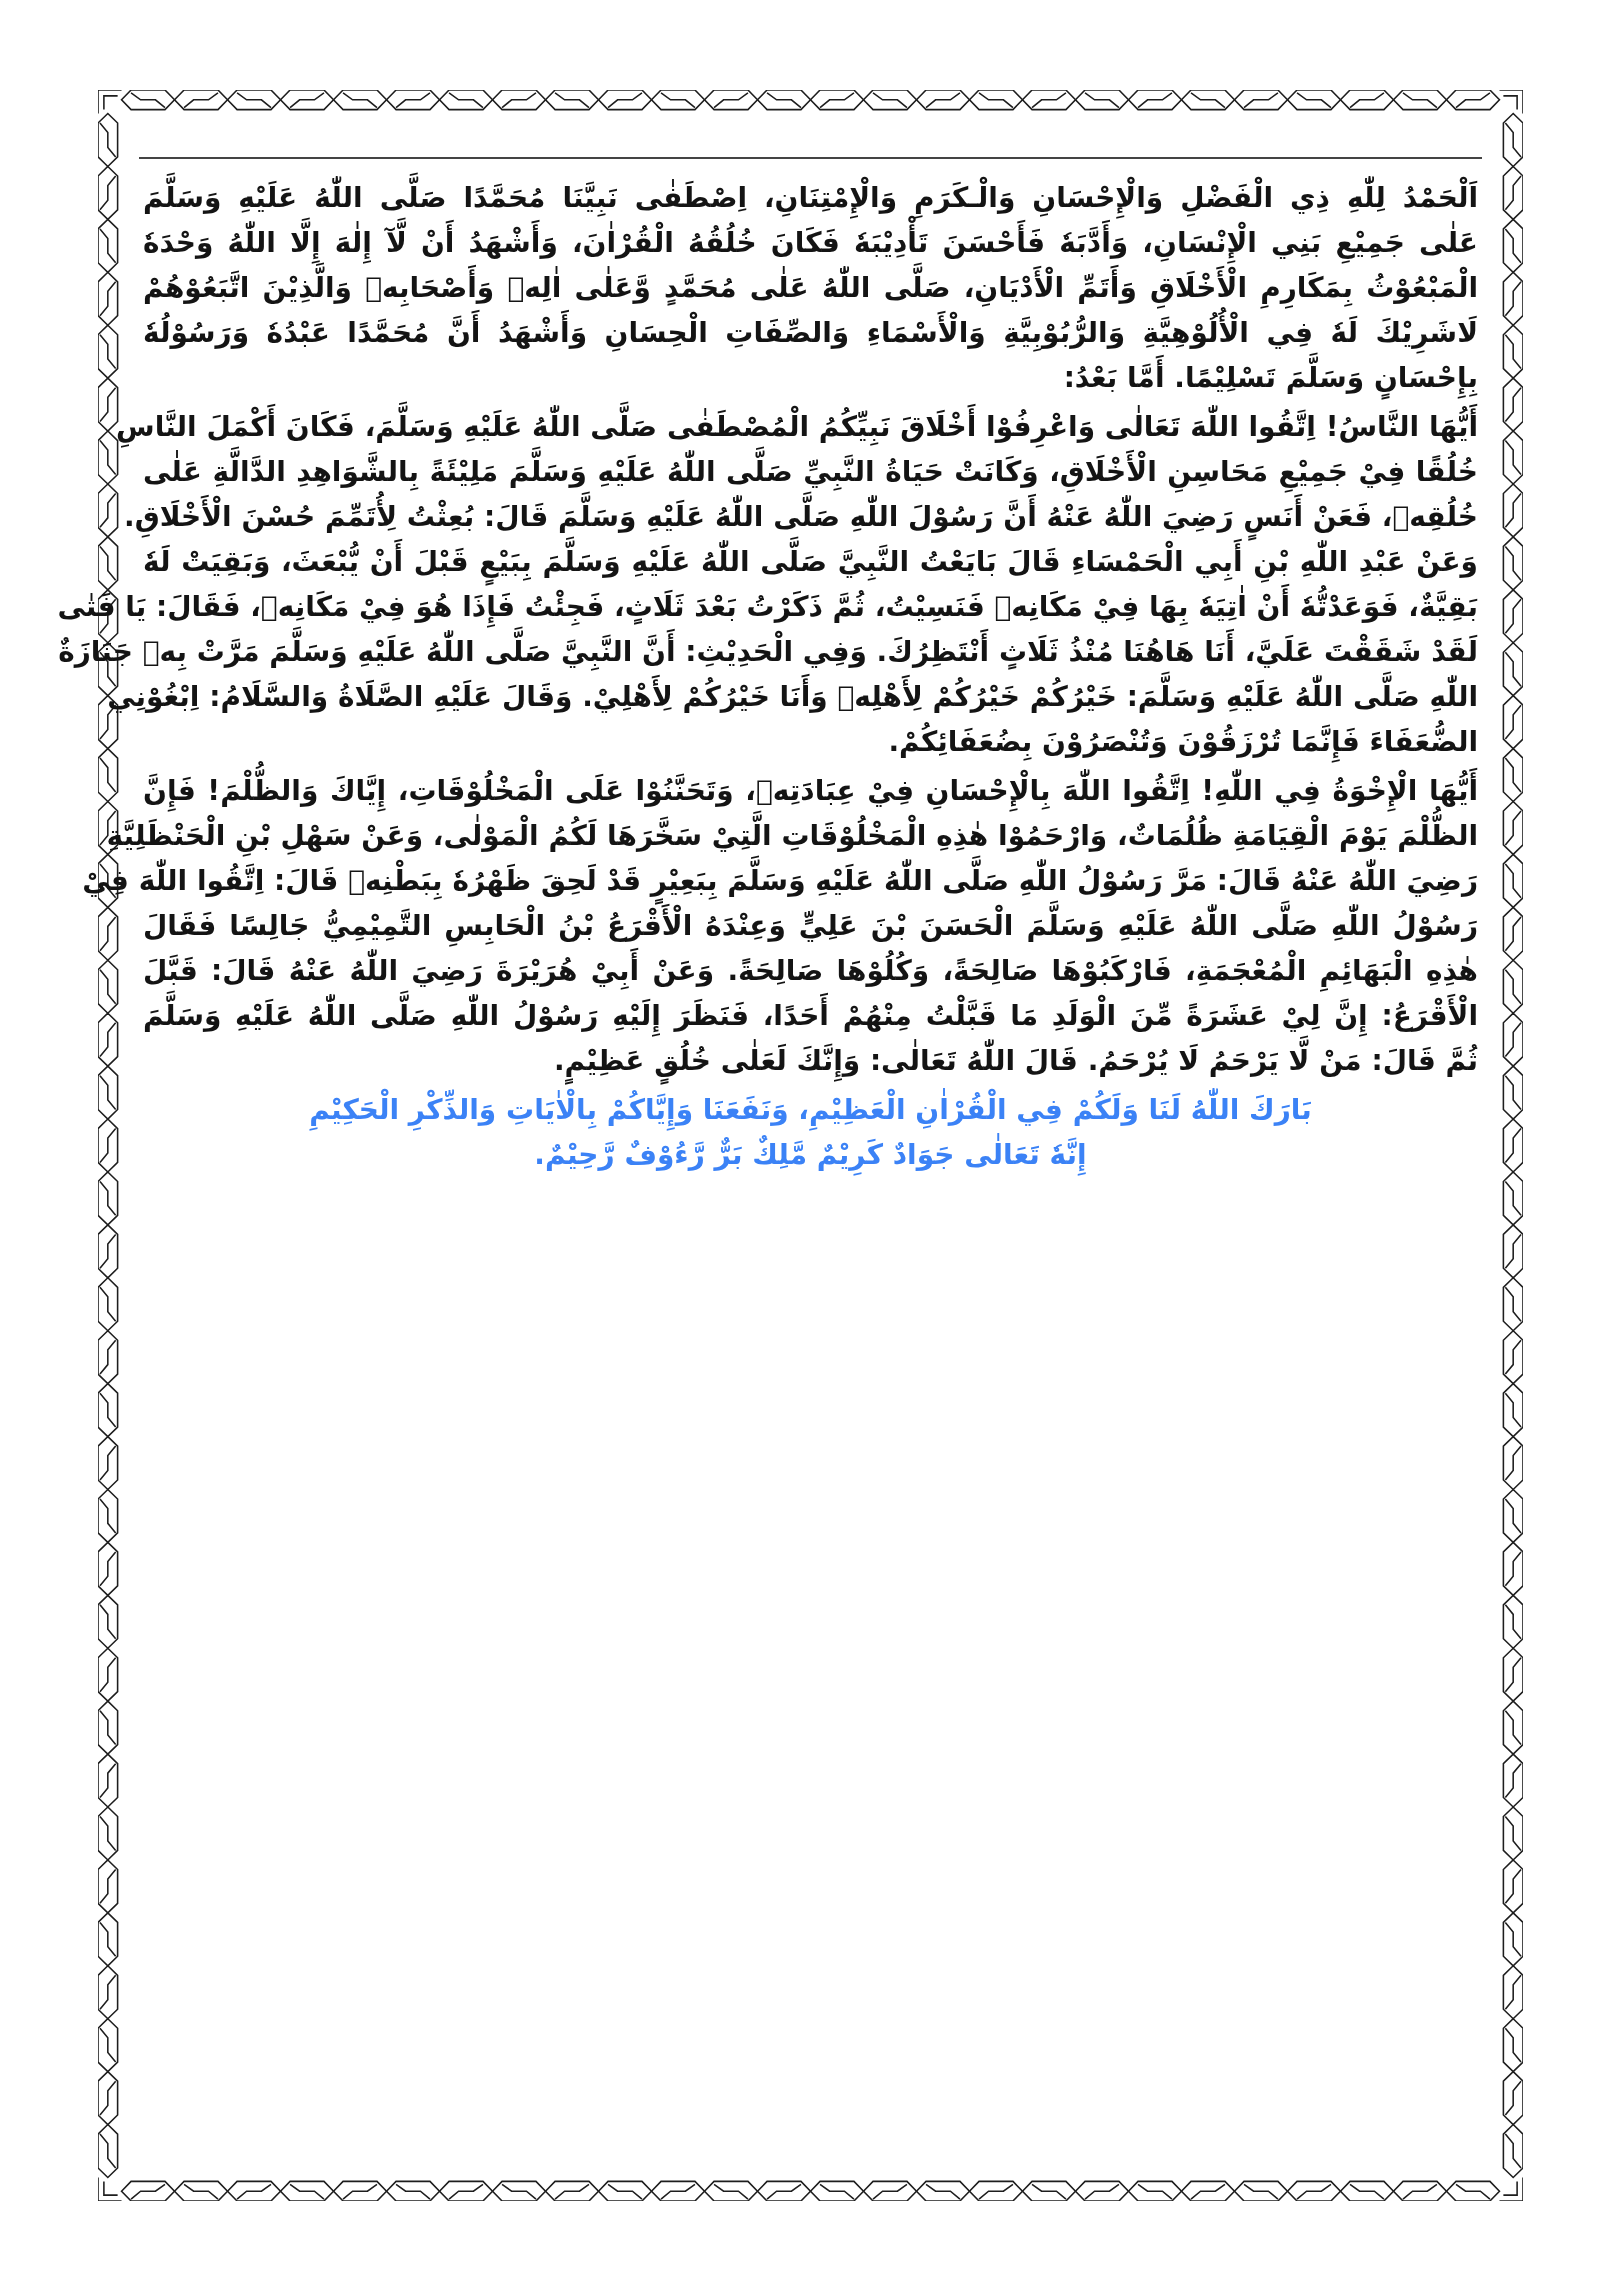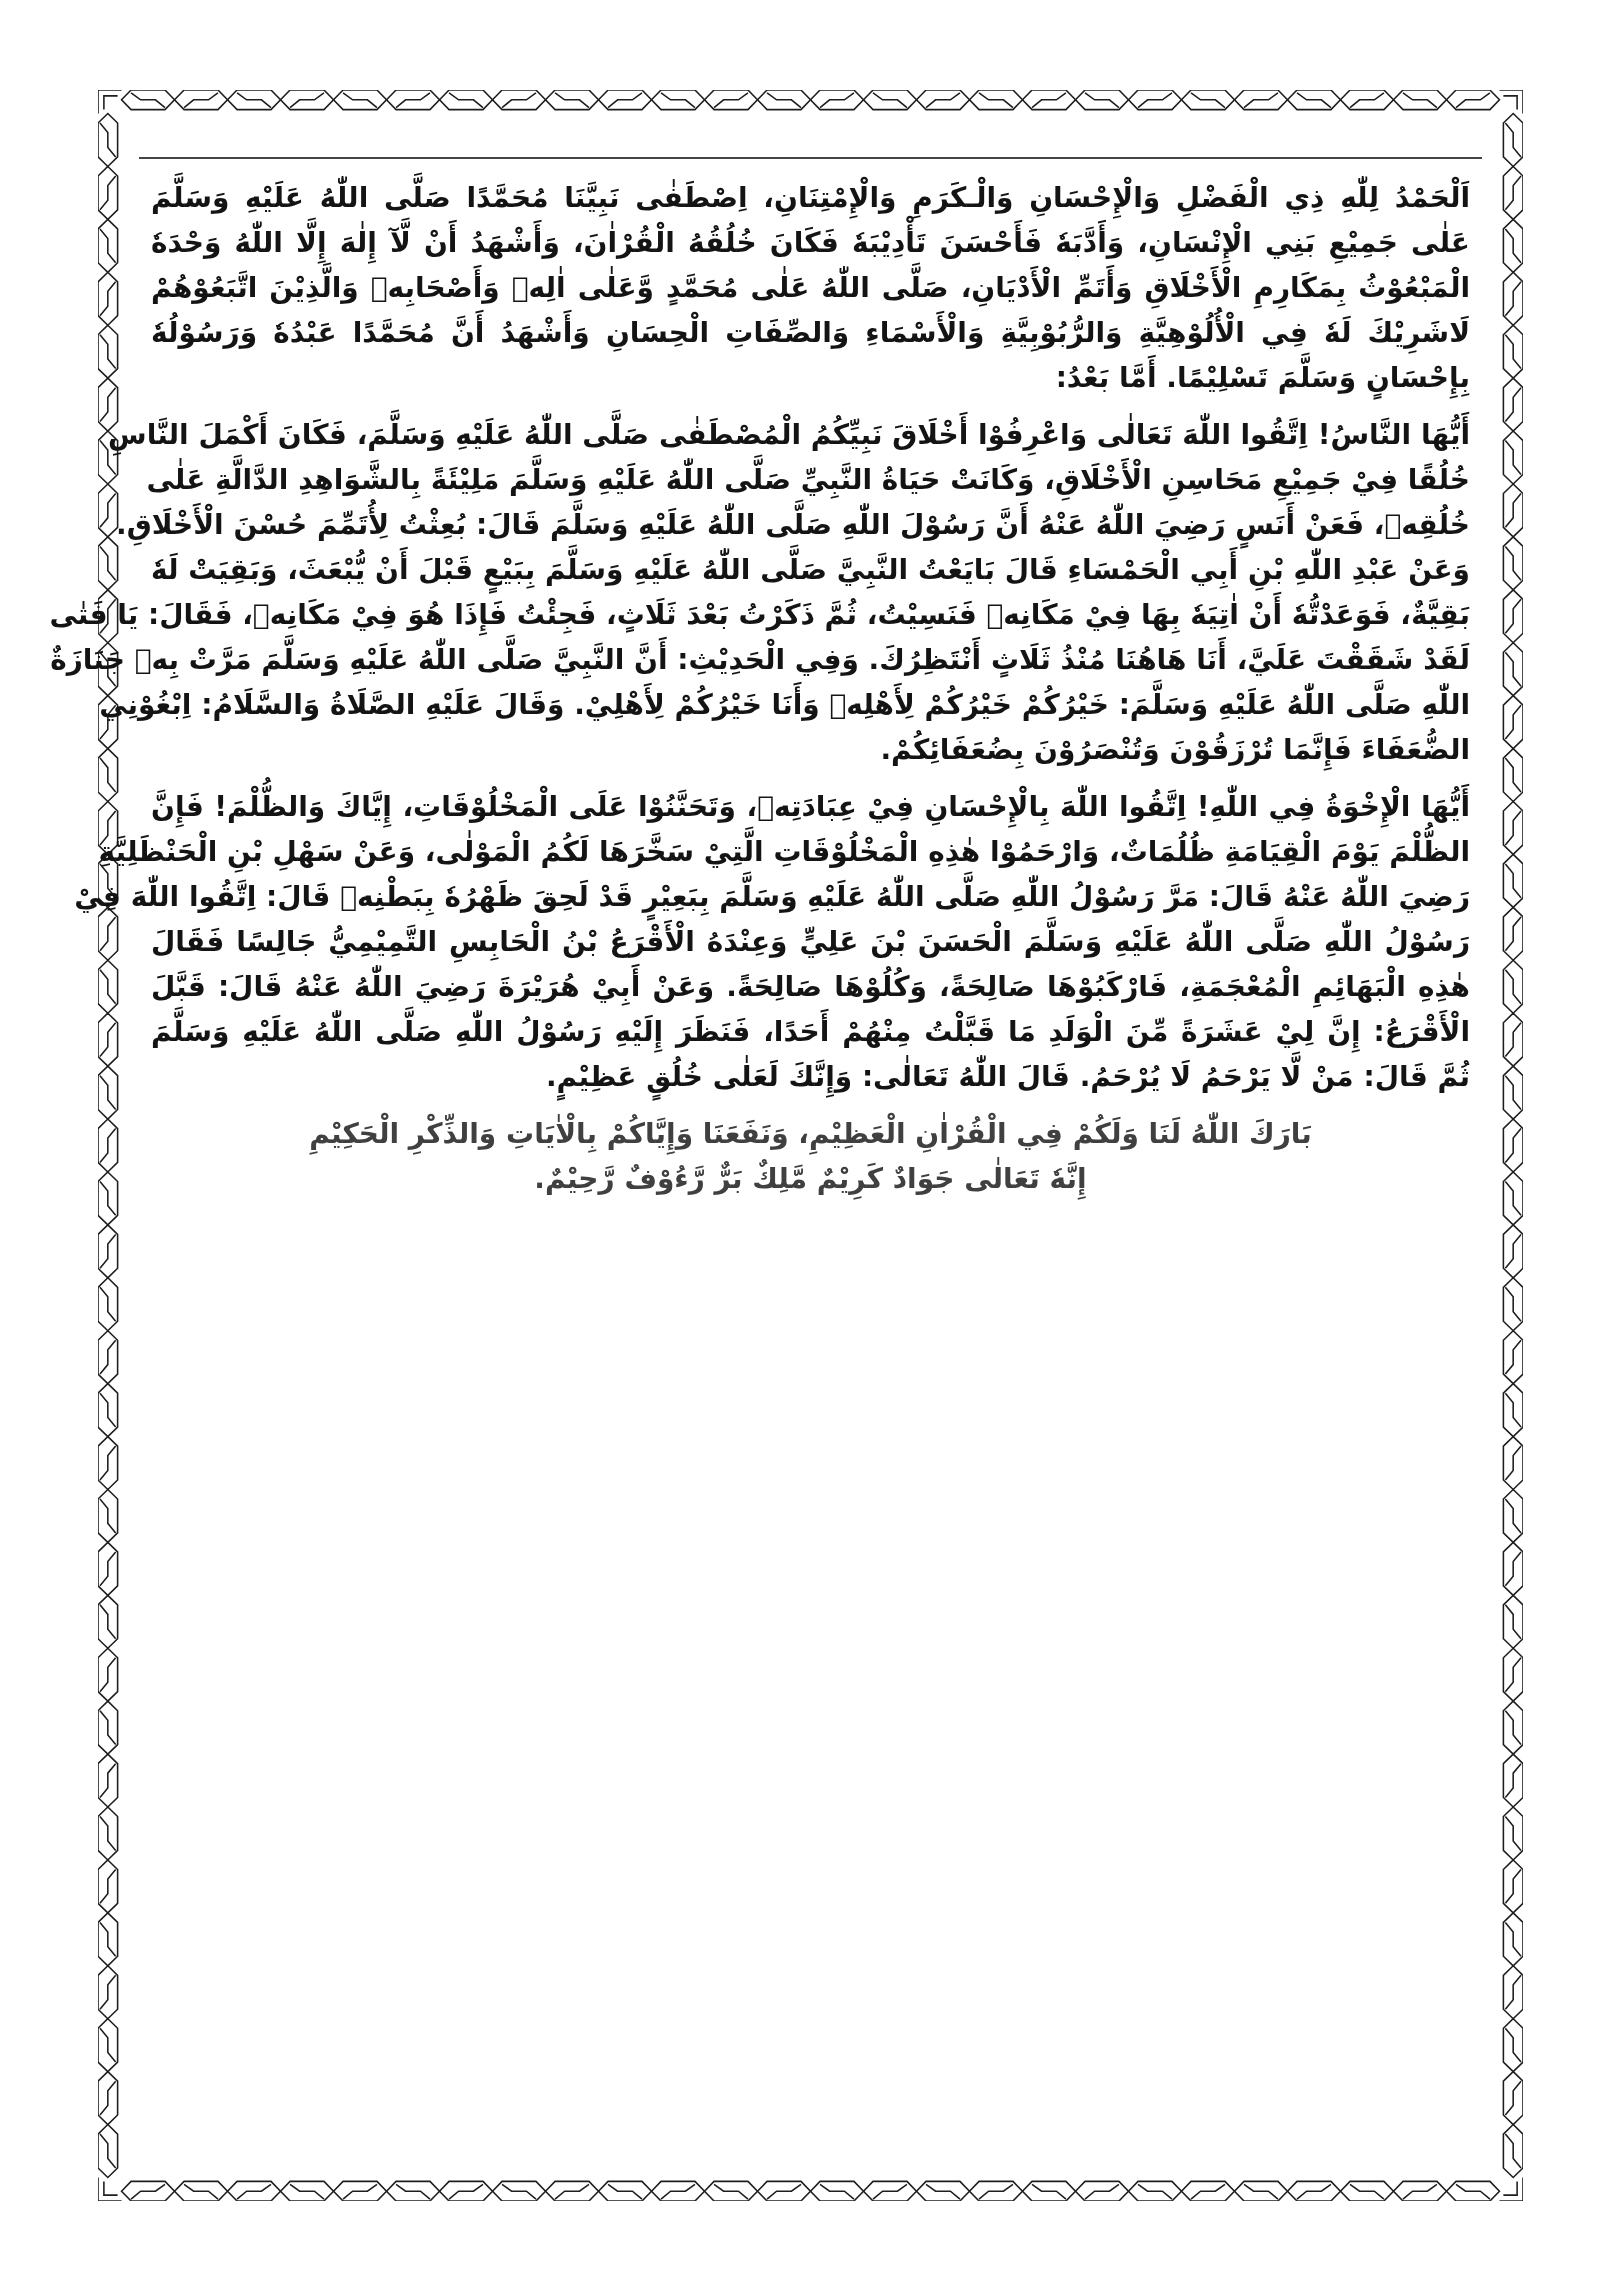--- a/index.html
+++ b/index.html
@@ -3,24 +3,24 @@
 <meta charset="utf-8">
 <style>
   html, body { margin: 0; padding: 0; background: #ffffff; }
   body { width: 1621px; height: 2293px; position: relative; overflow: hidden; font-family: "DejaVu Sans", sans-serif; color: #1a1a1a; }
   .frame { position: absolute; left: 98px; top: 90px; width: 1425px; height: 2111px; }
   .frame svg { position: absolute; left: 0; top: 0; }
   .page-content { position: absolute; left: 139px; top: 157px; width: 1343px; height: 2019px; }
   .title { text-align: center; direction: rtl; font-family: "DejaVu Sans", sans-serif; font-weight: bold; font-size: 61px; line-height: 88px; margin: 0; height: 118px; padding-top: 13.7px; color: #111; }
   .rule { height: 0; border-top: 2px solid #444; margin: 0 0 15.7px 0; }
   .body-text { direction: rtl; text-align: justify; text-align-last: right; font-family: "DejaVu Sans", sans-serif; font-weight: bold; font-size: 28px; line-height: 45px; color: #141414; }
-  .body-text p { margin: 12px; }
+  .body-text p { margin: 4px; }
   .line { display: block; white-space: nowrap; text-align-last: justify; text-align: justify; }
   .line.last { text-align-last: right; }
-  .closing { direction: rtl; text-align: center; font-family: "DejaVu Sans", sans-serif; font-weight: bold; font-size: 28px; line-height: 45px; color: #404040; }
+  .closing { direction: rtl; text-align: center; font-family: "DejaVu Sans", sans-serif; font-weight: bold; font-size: 28px; line-height: 45px; color: #3b82f6; }
 </style>
 </head>
 <body>
 
 <div class="frame">
   <svg id="border-svg" width="1425" height="2111" viewBox="0 0 1454 2154">
       <path d="M24 10 L33.73384615384615 0 L68.34307692307692 0 L78.07692307692308 10 L68.34307692307692 20 L33.73384615384615 20 Z" fill="none" stroke="#1e1e1e" stroke-width="1.6"></path>
       <path d="M33.73384615384615 3 L43.4676923076923 10 L58.60923076923078 10 L68.34307692307692 18" fill="none" stroke="#1e1e1e" stroke-width="1.6"></path>
       <path d="M78.07692307692308 10 L87.81076923076924 0 L122.42 0 L132.15384615384616 10 L122.42 20 L87.81076923076924 20 Z" fill="none" stroke="#1e1e1e" stroke-width="1.6"></path>
       <path d="M87.81076923076924 18 L97.54461538461538 10 L112.68615384615386 10 L122.42 3" fill="none" stroke="#1e1e1e" stroke-width="1.6"></path>

